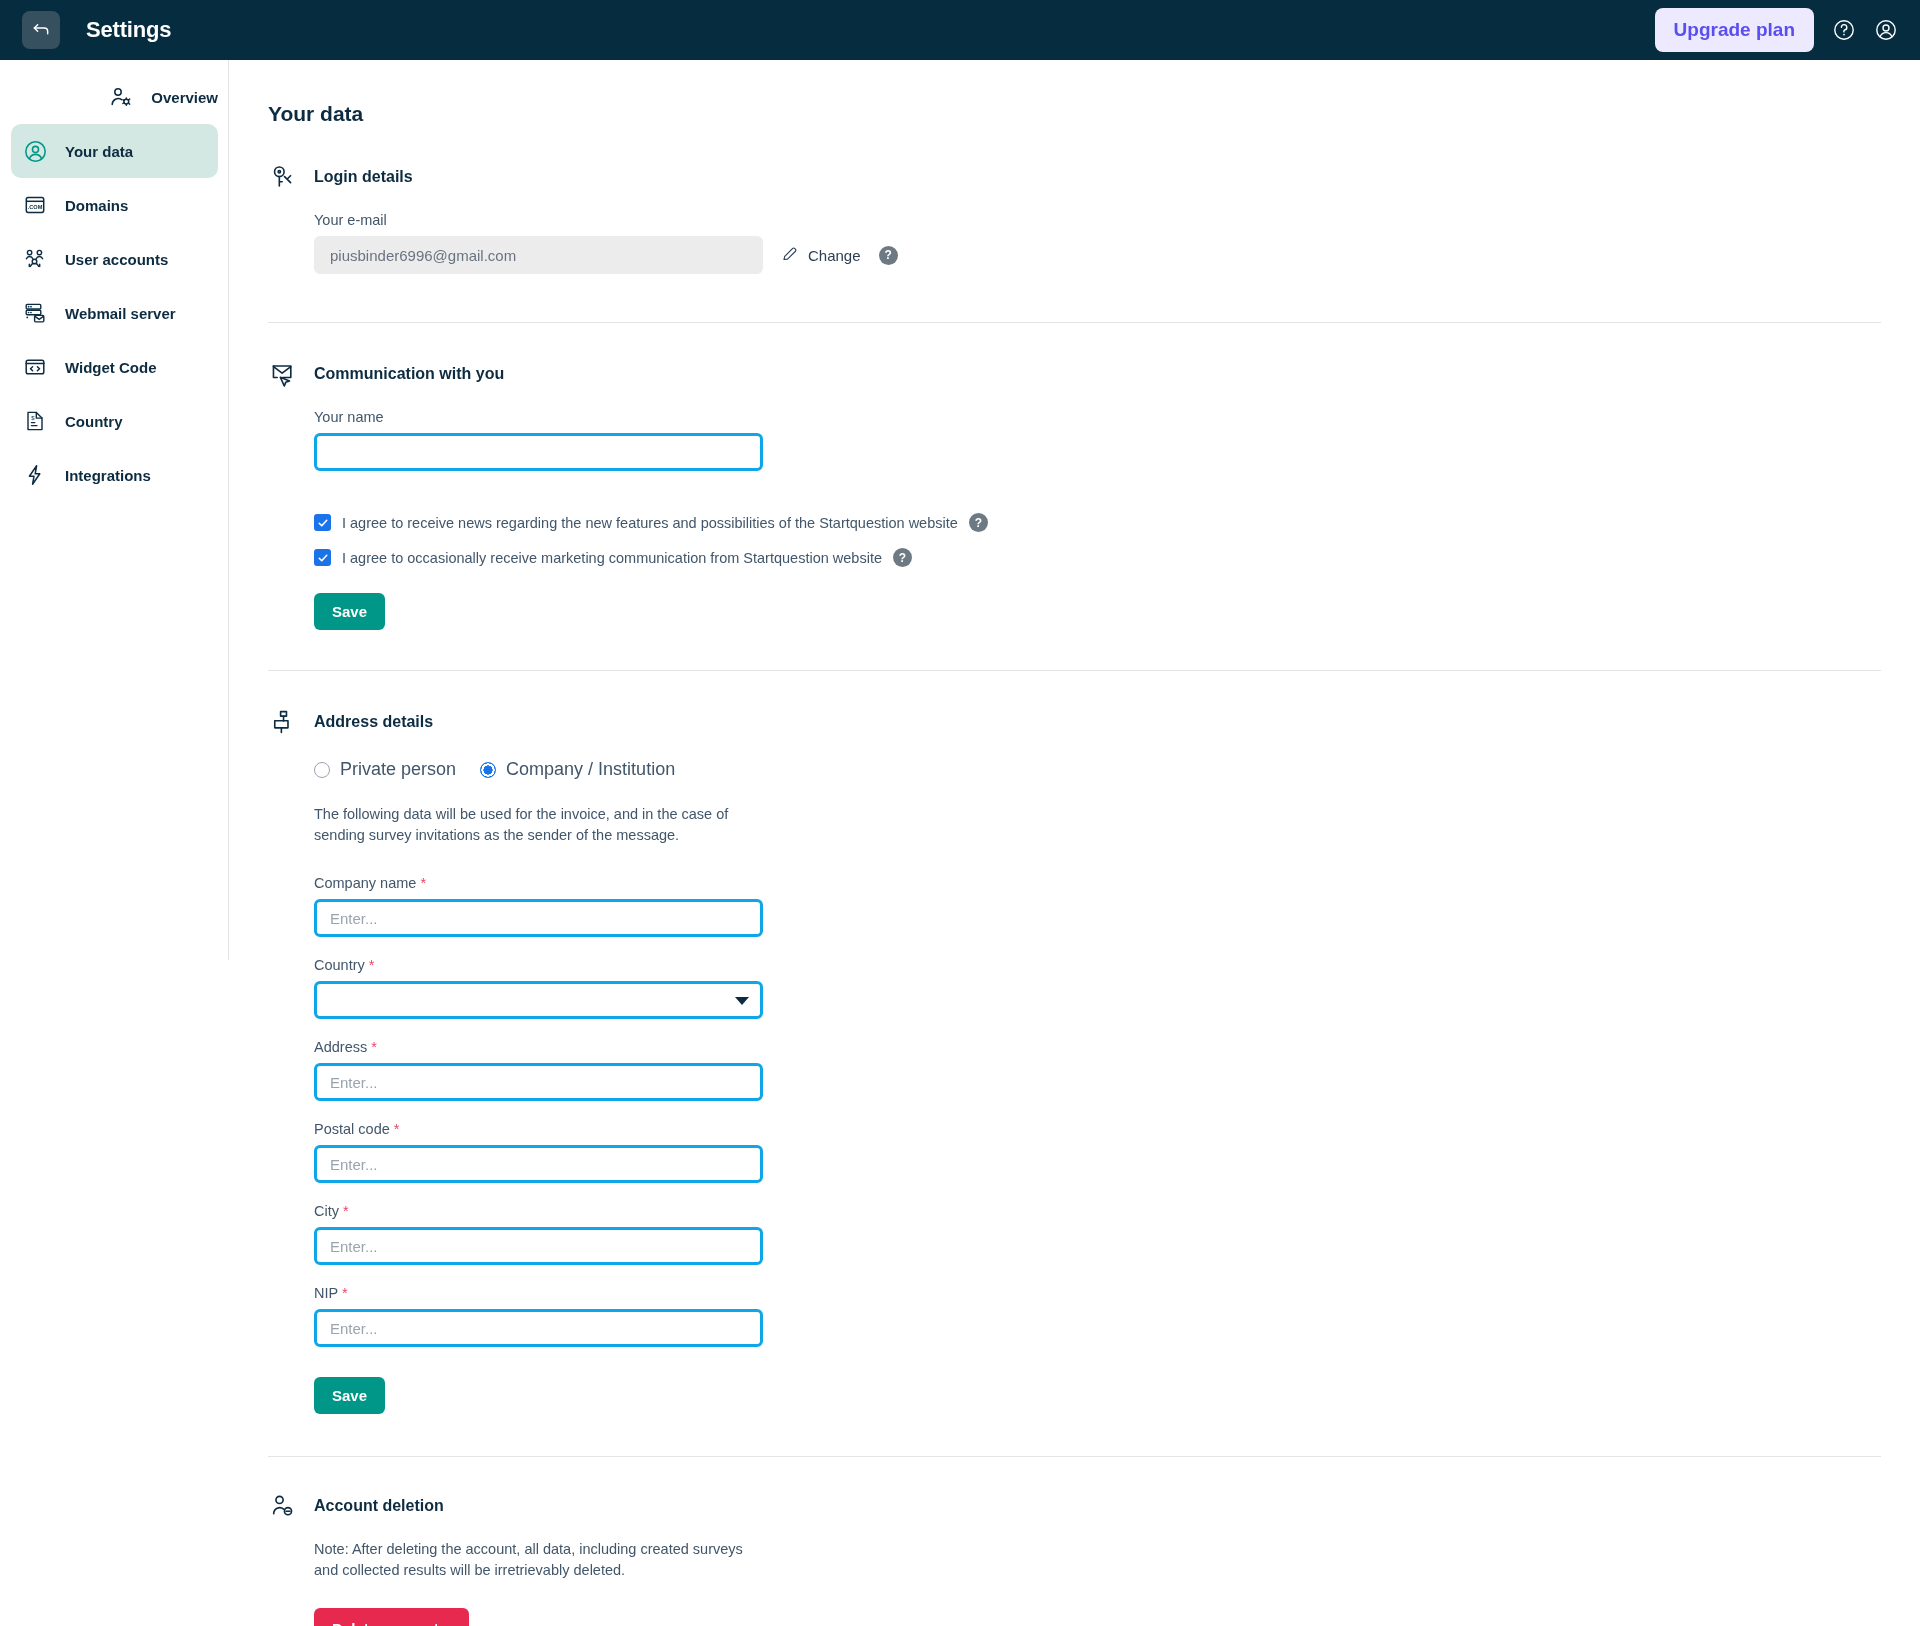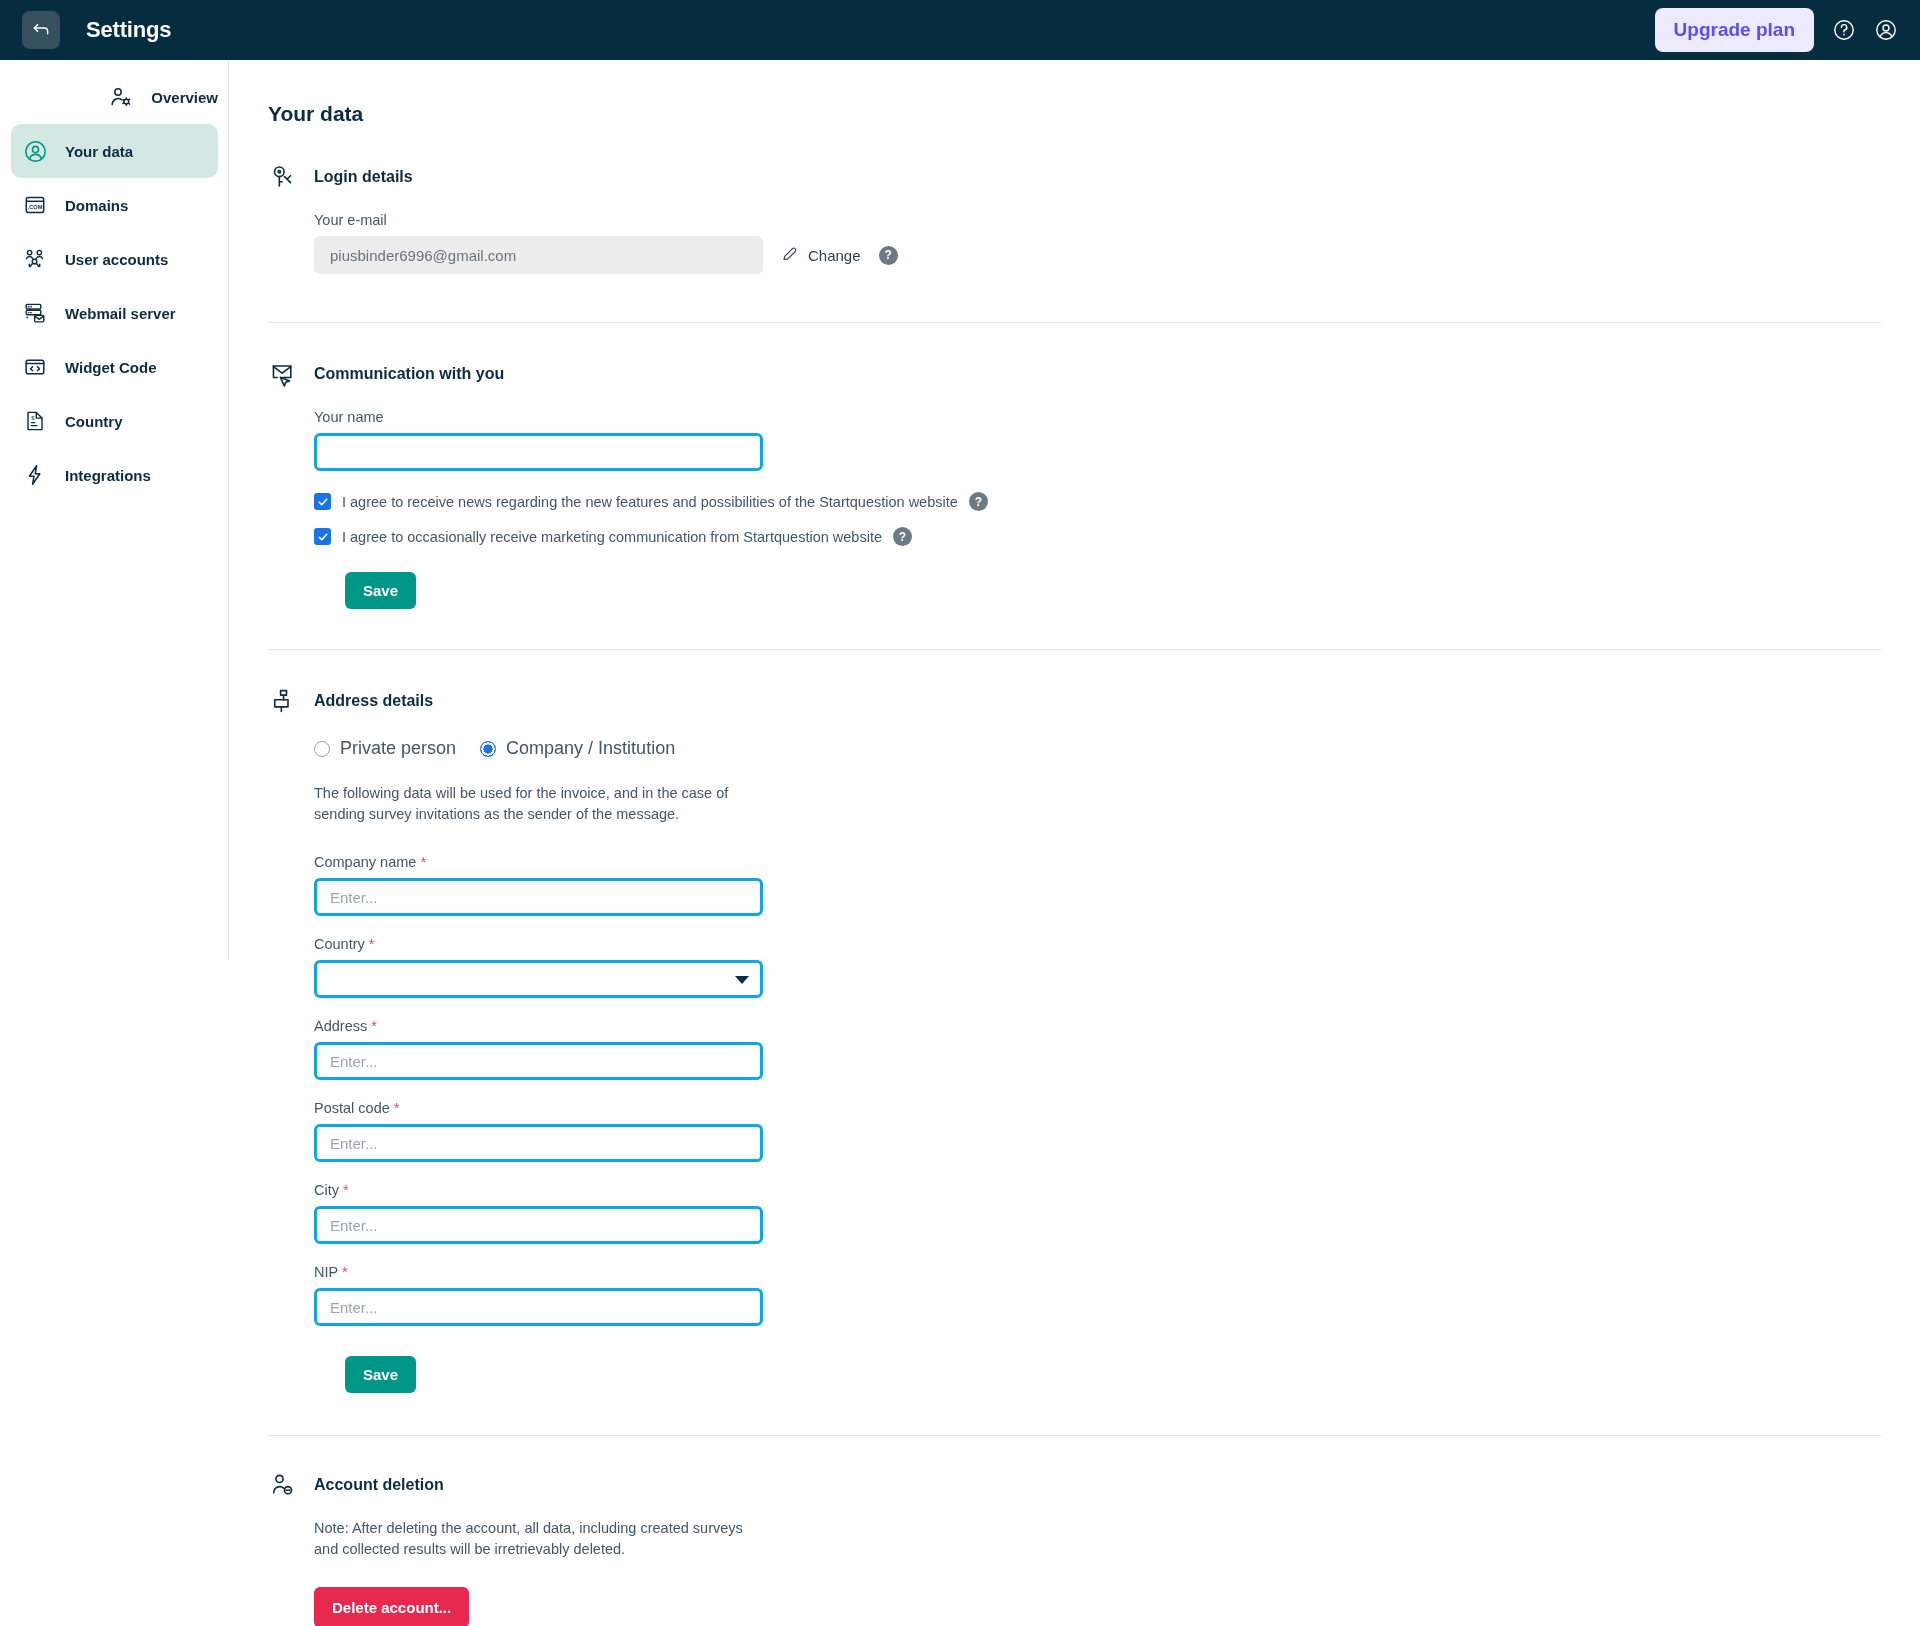--- a/index.html
+++ b/index.html
@@ -229,21 +229,20 @@
   .btn-save {
     background: #009688;
     color: #ffffff;
     font-size: 15px;
     font-weight: bold;
     border: none;
     border-radius: 6px;
     padding: 10px 18px;
     cursor: pointer;
     font-family: "Liberation Sans", sans-serif;
-    margin-left: 31px;
   }
   .btn-delete {
     background: #e8294f;
     color: #ffffff;
     font-size: 15px;
     font-weight: bold;
     border: none;
     border-radius: 6px;
     padding: 12px 18px;
     cursor: pointer;
@@ -427,21 +426,21 @@
           <path d="M9.6 15.1l8.4 3.4-3.5 1.2-1.3 3.4z" fill="#ffffff"></path>
         </svg>
       </span>
       <span class="section-title">Communication with you</span>
     </div>
 
     <div class="indent" style="margin-top:20px;">
       <span class="field-label">Your name</span>
       <input class="inp" type="text" value="" style="">
 
-      <div class="check-row" style="margin-top:21px;">
+      <div class="check-row" style="margin-top:42px;">
         <span class="cbox">
           <svg width="12" height="12" viewBox="0 0 24 24" fill="none" stroke="#ffffff" stroke-width="3.2" stroke-linecap="round" stroke-linejoin="round">
               <path d="M4.5 12.5l5 5 10-11"></path>
             </svg>
         </span>
         <span class="check-text">I agree to receive news regarding the new features and possibilities of the Startquestion website</span>
         <span class="help-badge">?</span>
       </div>
 
       <div class="check-row">

